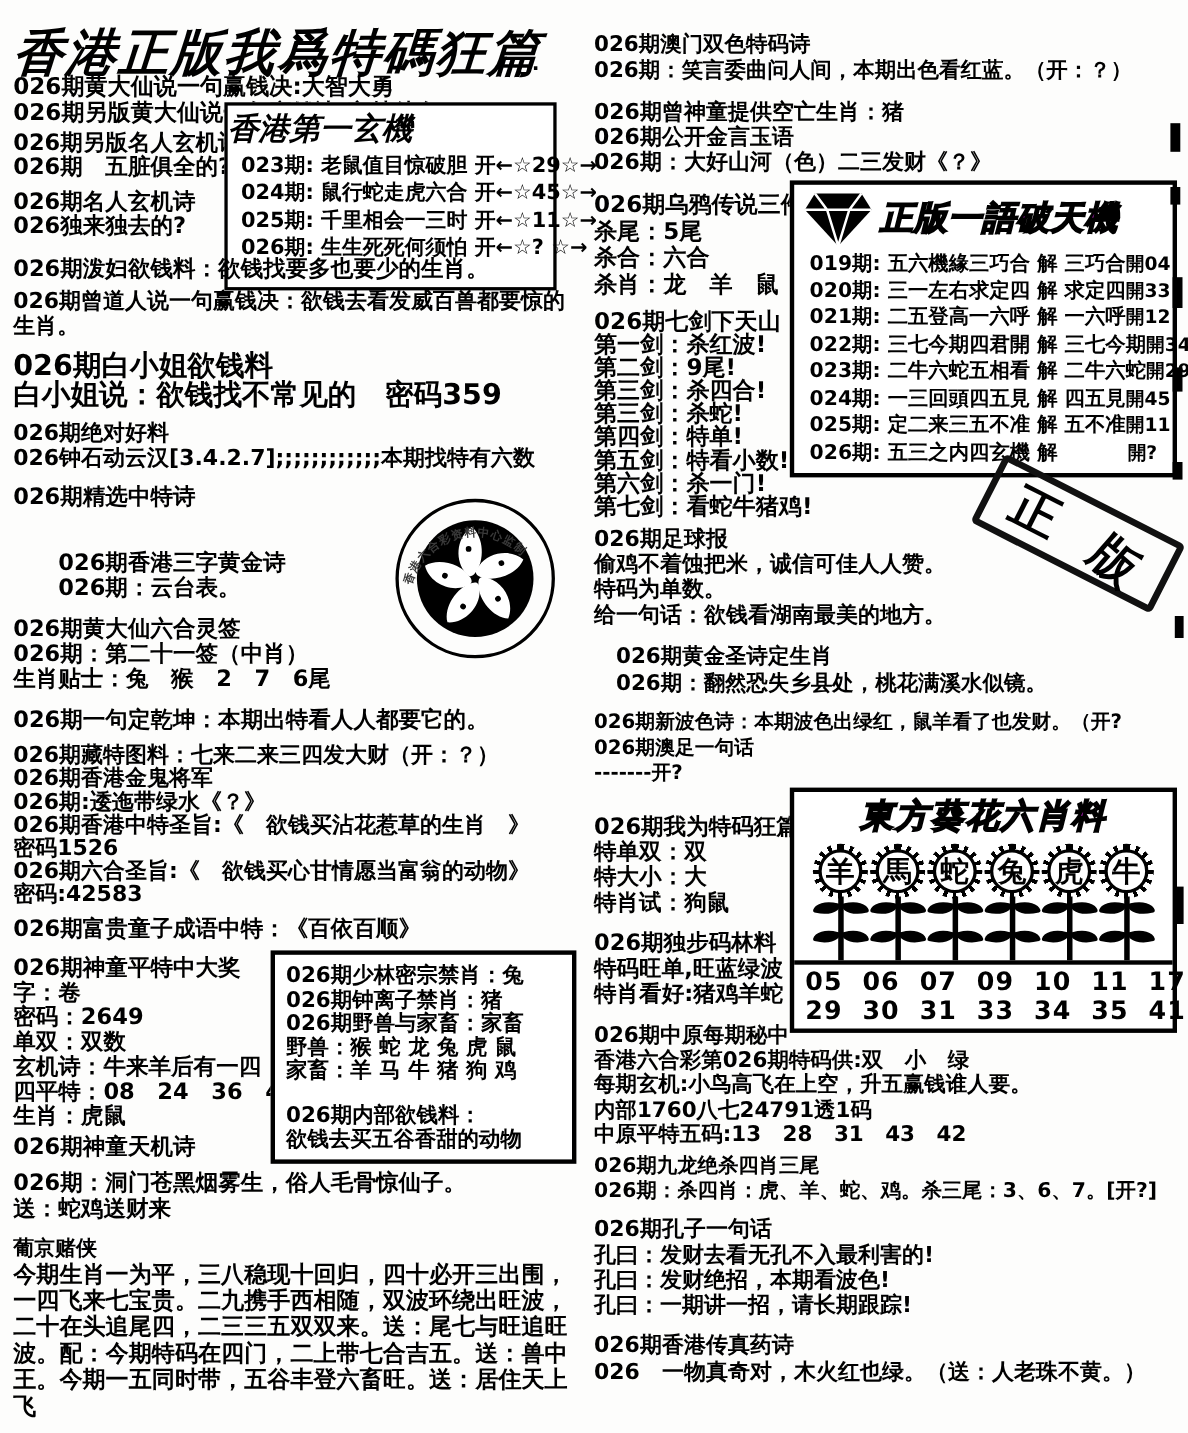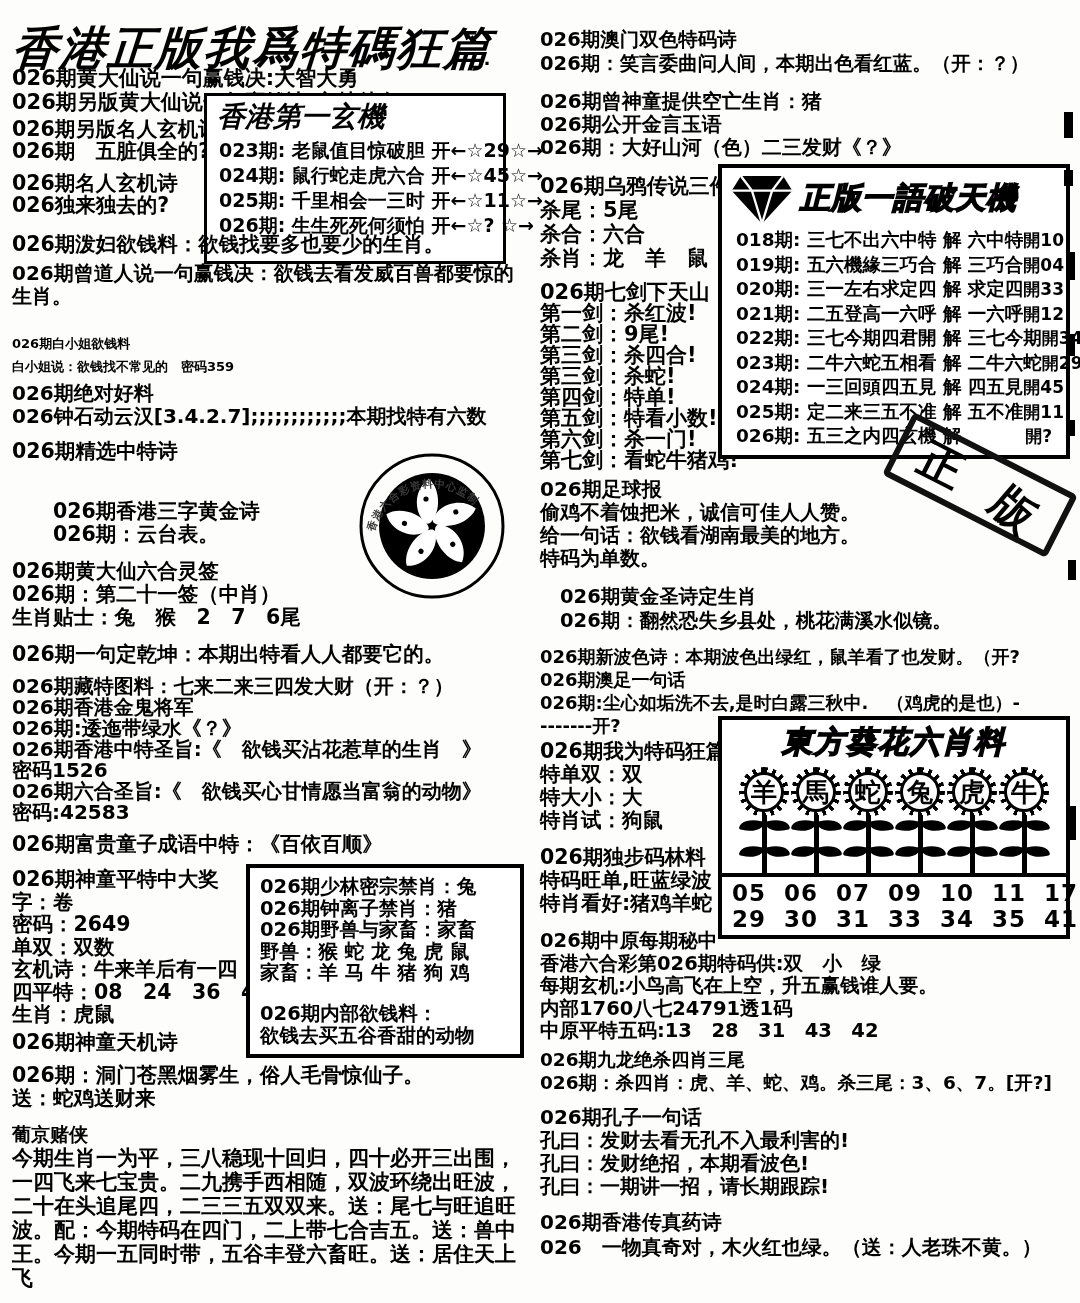--- a/index.html
+++ b/index.html
@@ -3,21 +3,21 @@
 <meta charset="utf-8">
 <style>
   html,body{margin:0;padding:0;}
   body{width:1080px;height:1303px;position:relative;background:#fdfdfc;color:#000;
        font-family:"DejaVu Sans",sans-serif;font-weight:700;overflow:hidden;}
   .sec{position:absolute;}
   .ln{white-space:nowrap;min-height:1em;}
   .big-title{font-size:46px;font-weight:900;font-style:italic;letter-spacing:2px;transform:skewX(-4deg);}
   .box{position:absolute;border:4px solid #000;background:#fff;}
   .thin{border-width:3px;}
-  .bx-title{font-size:28px;font-weight:900;font-style:italic;padding:2px 10px 0;}
+  .bx-title{font-size:28px;font-weight:900;font-style:italic;padding:2px 0 0;}
   .bx-rows{padding:2px 10px 23px 12px;font-size:19px;line-height:25px;}
   .outline{color:#a21caf;-webkit-text-stroke:1.6px #000;font-weight:900;font-style:italic;}
   .trow{display:flex;justify-content:space-between;white-space:nowrap;}
   .tl{font-size:18.5px;}
   .tr{font-size:17px;}
   .trows{padding:2px 14px 6px 14px;line-height:24.5px;}
   .zstamp{position:absolute;left:888px;top:450px;width:172px;height:58px;border:6px solid #111;
           border-radius:5px;transform:rotate(27deg);display:flex;align-items:center;
           justify-content:space-around;}
   .zchar{font-size:44px;font-weight:900;}
@@ -68,21 +68,21 @@
     <div class="ln">026期名人玄机诗</div>
     <div class="ln">026独来独去的?</div>
   </div>
 <div class="sec" style="left:12px;top:230px;font-size:20.5px;">
     <div class="ln">026期泼妇欲钱料：欲钱找要多也要少的生肖。</div>
   </div>
 <div class="sec" style="left:12px;top:262px;font-size:20px;line-height:23px;">
     <div class="ln">026期曾道人说一句赢钱决：欲钱去看发威百兽都要惊的</div>
     <div class="ln">生肖。</div>
   </div>
-<div class="sec" style="left:12px;top:332px;font-size:13px;line-height:23px;">
+<div class="sec" style="left:12px;top:322px;font-size:26px;line-height:23px;">
     <div class="ln">026期白小姐欲钱料</div>
     <div class="ln">白小姐说：欲钱找不常见的　密码359</div>
   </div>
 <div class="sec" style="left:12px;top:382px;font-size:20px;line-height:23px;">
     <div class="ln">026期绝对好料</div>
     <div class="ln">026钟石动云汉[3.4.2.7];;;;;;;;;;;;本期找特有六数</div>
   </div>
 <div class="sec" style="left:12px;top:440px;font-size:20.5px;line-height:23px;">
     <div class="ln">026期精选中特诗</div>
   </div>
@@ -223,24 +223,20 @@
 <div class="box" style="left:718px;top:164px;width:344px;">
   <div class="tianji-head">
     <svg width="68" height="56" viewBox="0 0 74 60">
       <path d="M37 58 L4 22 L14 6 L60 6 L70 22 Z" fill="#000"></path>
       <path d="M14 6 L26 22 L37 58 L48 22 L60 6 M4 22 L70 22 M26 22 L48 22" stroke="#fff" stroke-width="2.5" fill="none"></path>
     </svg>
     <span class="outline" style="font-size:30px;letter-spacing:1px;">正版一語破天機</span>
   </div>
   <div class="trows">
       <div class="trow">
-        <span class="tl">018期: 三七不出六中特 解 六中特</span>
-        <span class="tr">開10</span>
-      </div>
-      <div class="trow">
         <span class="tl">019期: 五六機緣三巧合 解 三巧合</span>
         <span class="tr">開04</span>
       </div>
       <div class="trow">
         <span class="tl">020期: 三一左右求定四 解 求定四</span>
         <span class="tr">開33</span>
       </div>
       <div class="trow">
         <span class="tl">021期: 二五登高一六呼 解 一六呼</span>
         <span class="tr">開12</span>
@@ -264,37 +260,36 @@
       <div class="trow">
         <span class="tl">026期: 五三之内四玄機 解</span>
         <span class="tr">開?</span>
       </div>
     </div>
 </div>
 
 <div class="sec" style="left:540px;top:478px;font-size:20px;line-height:23px;">
     <div class="ln">026期足球报</div>
     <div class="ln">偷鸡不着蚀把米，诚信可佳人人赞。</div>
+    <div class="ln">特码为单数。</div>
     <div class="ln">给一句话：欲钱看湖南最美的地方。</div>
-    <div class="ln">特码为单数。</div>
   </div>
 
 <div class="zstamp">
   <span class="zchar">正</span>
   <span class="zchar second">版</span>
 </div>
 
 <div class="sec" style="left:560px;top:585px;font-size:19.5px;line-height:24px;">
     <div class="ln">026期黄金圣诗定生肖</div>
     <div class="ln">026期：翻然恐失乡县处，桃花满溪水似镜。</div>
   </div>
 <div class="sec" style="left:540px;top:645px;font-size:18px;line-height:23px;">
     <div class="ln">026期新波色诗：本期波色出绿红，鼠羊看了也发财。（开?</div>
     <div class="ln">026期澳足一句话</div>
-    <div class="ln">026期:尘心如垢洗不去,是时白露三秋中.　（鸡虎的是也）-</div>
     <div class="ln">-------开?</div>
   </div>
 <div class="sec" style="left:540px;top:740px;font-size:20.5px;line-height:23px;">
     <div class="ln">026期我为特码狂篇</div>
     <div class="ln">特单双：双</div>
     <div class="ln">特大小：大</div>
     <div class="ln">特肖试：狗鼠</div>
   </div>
 <div class="sec" style="left:540px;top:846px;font-size:20.5px;line-height:23px;">
     <div class="ln">026期独步码林料</div>

